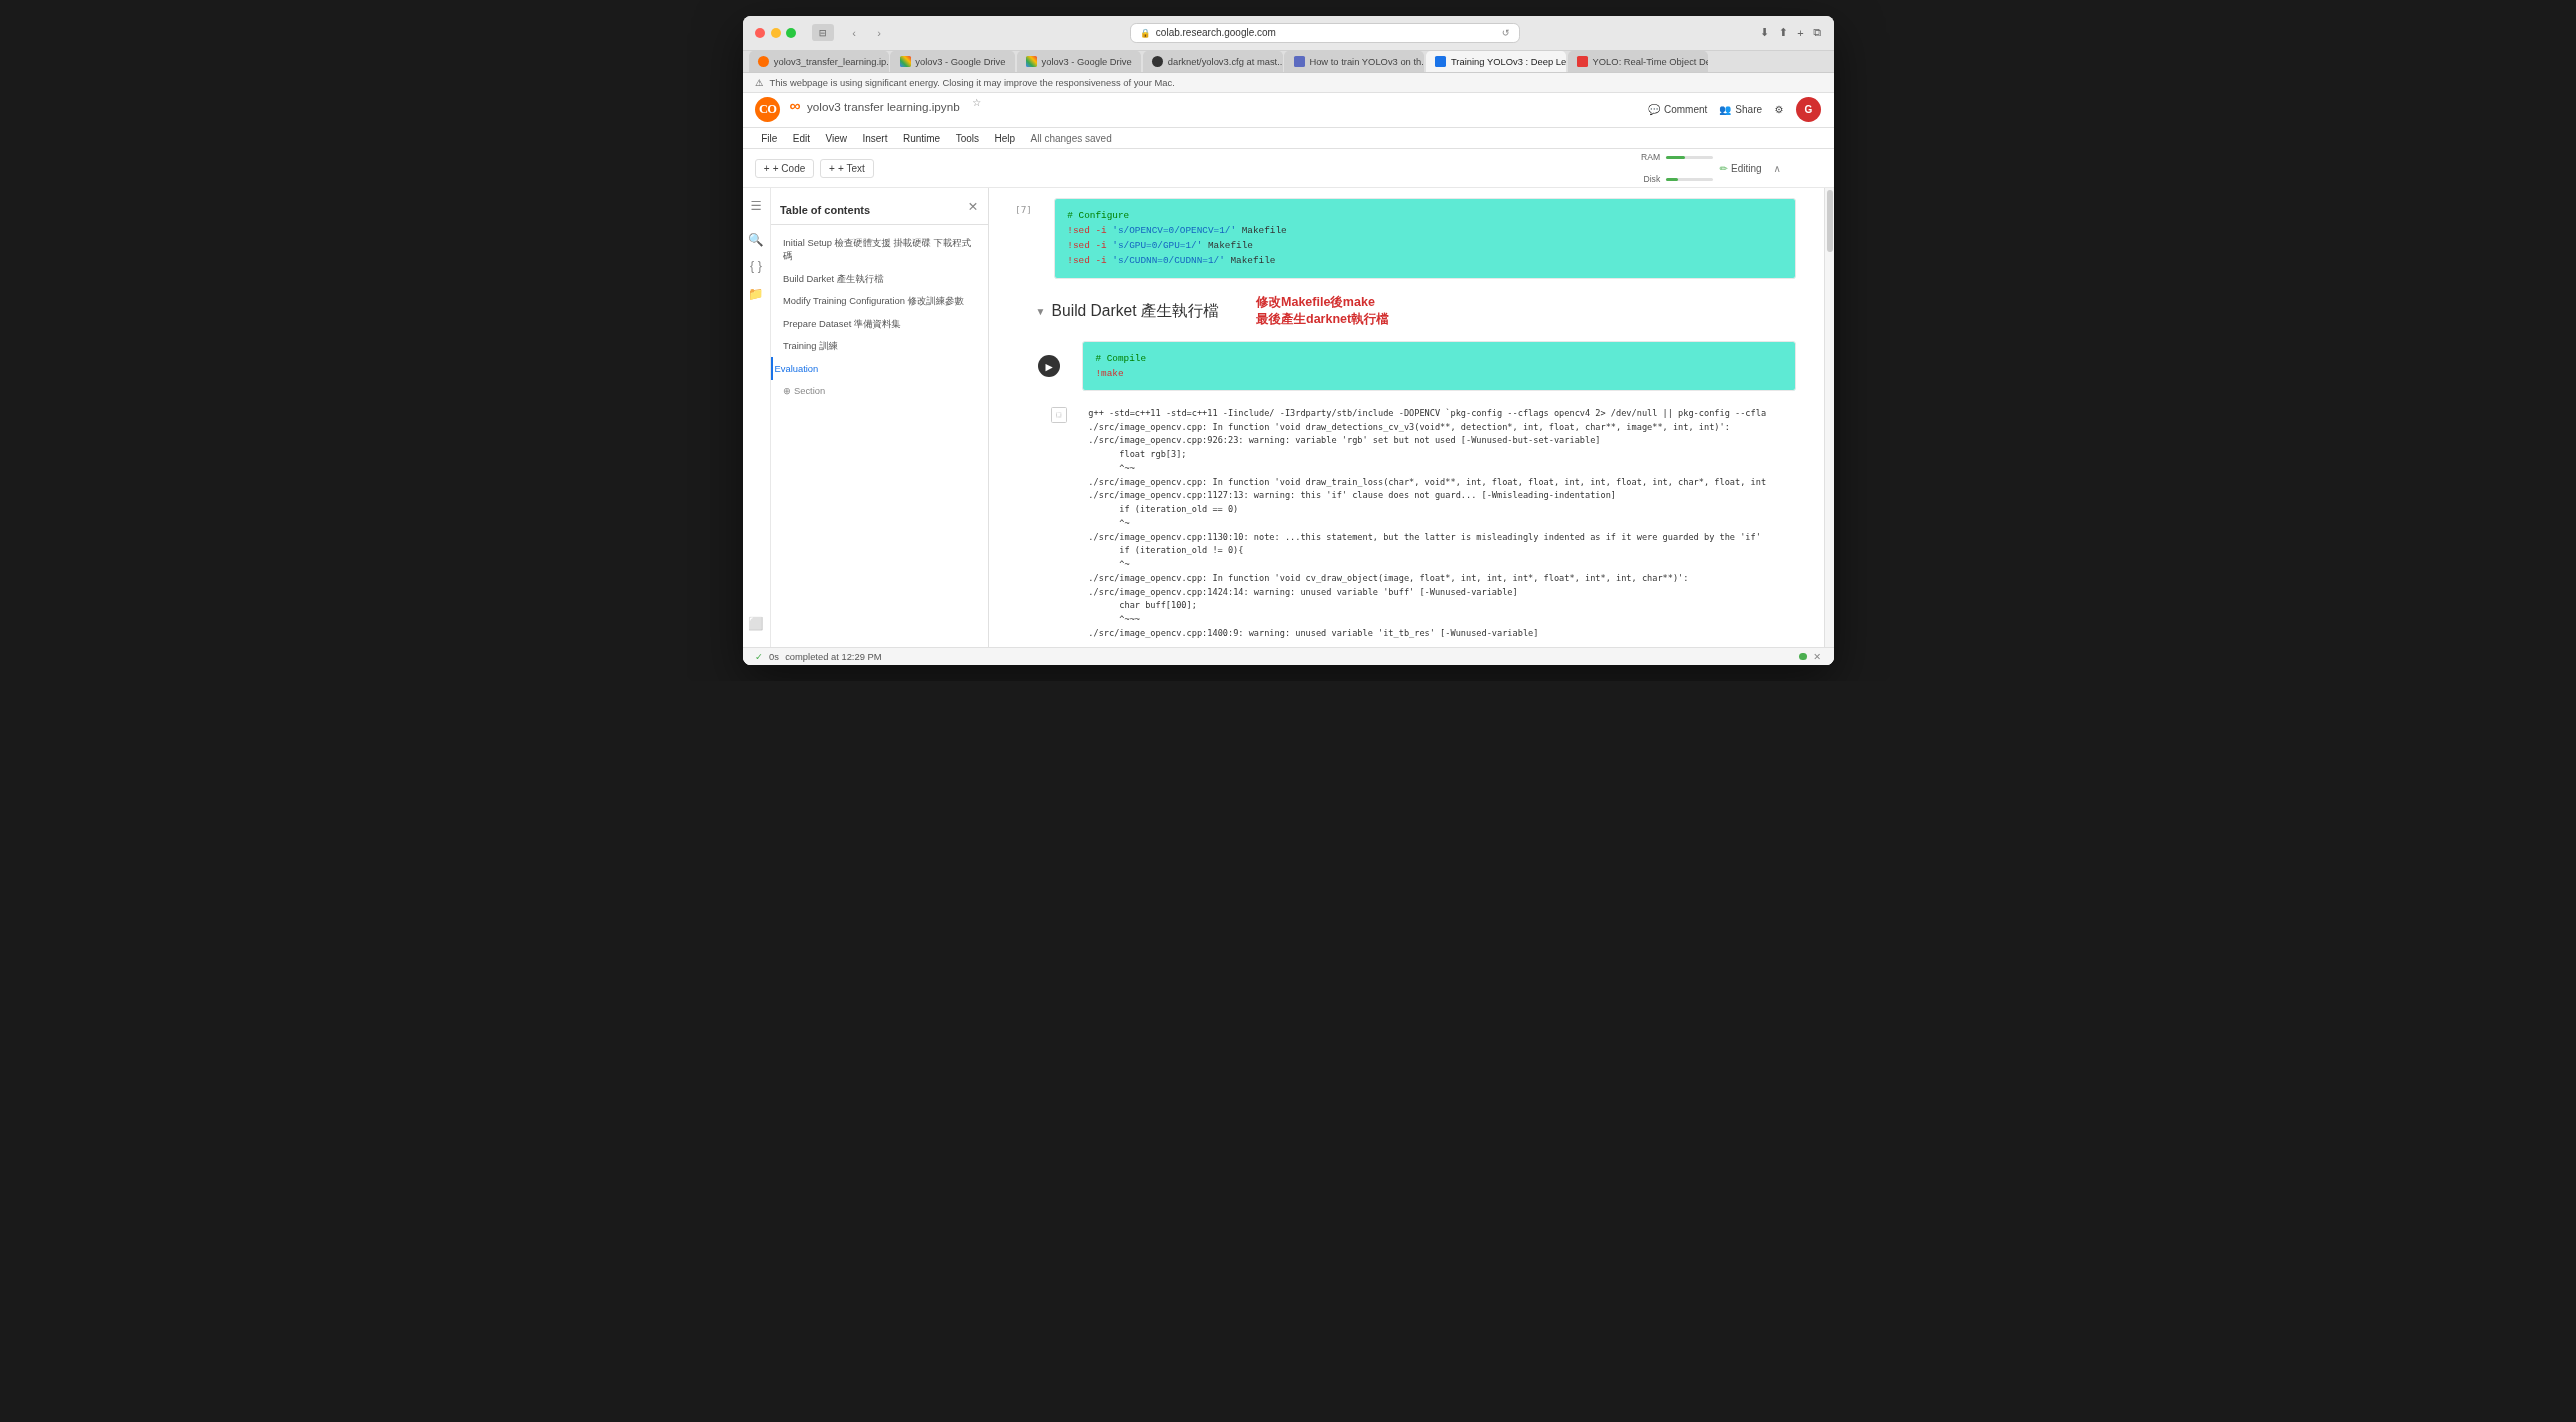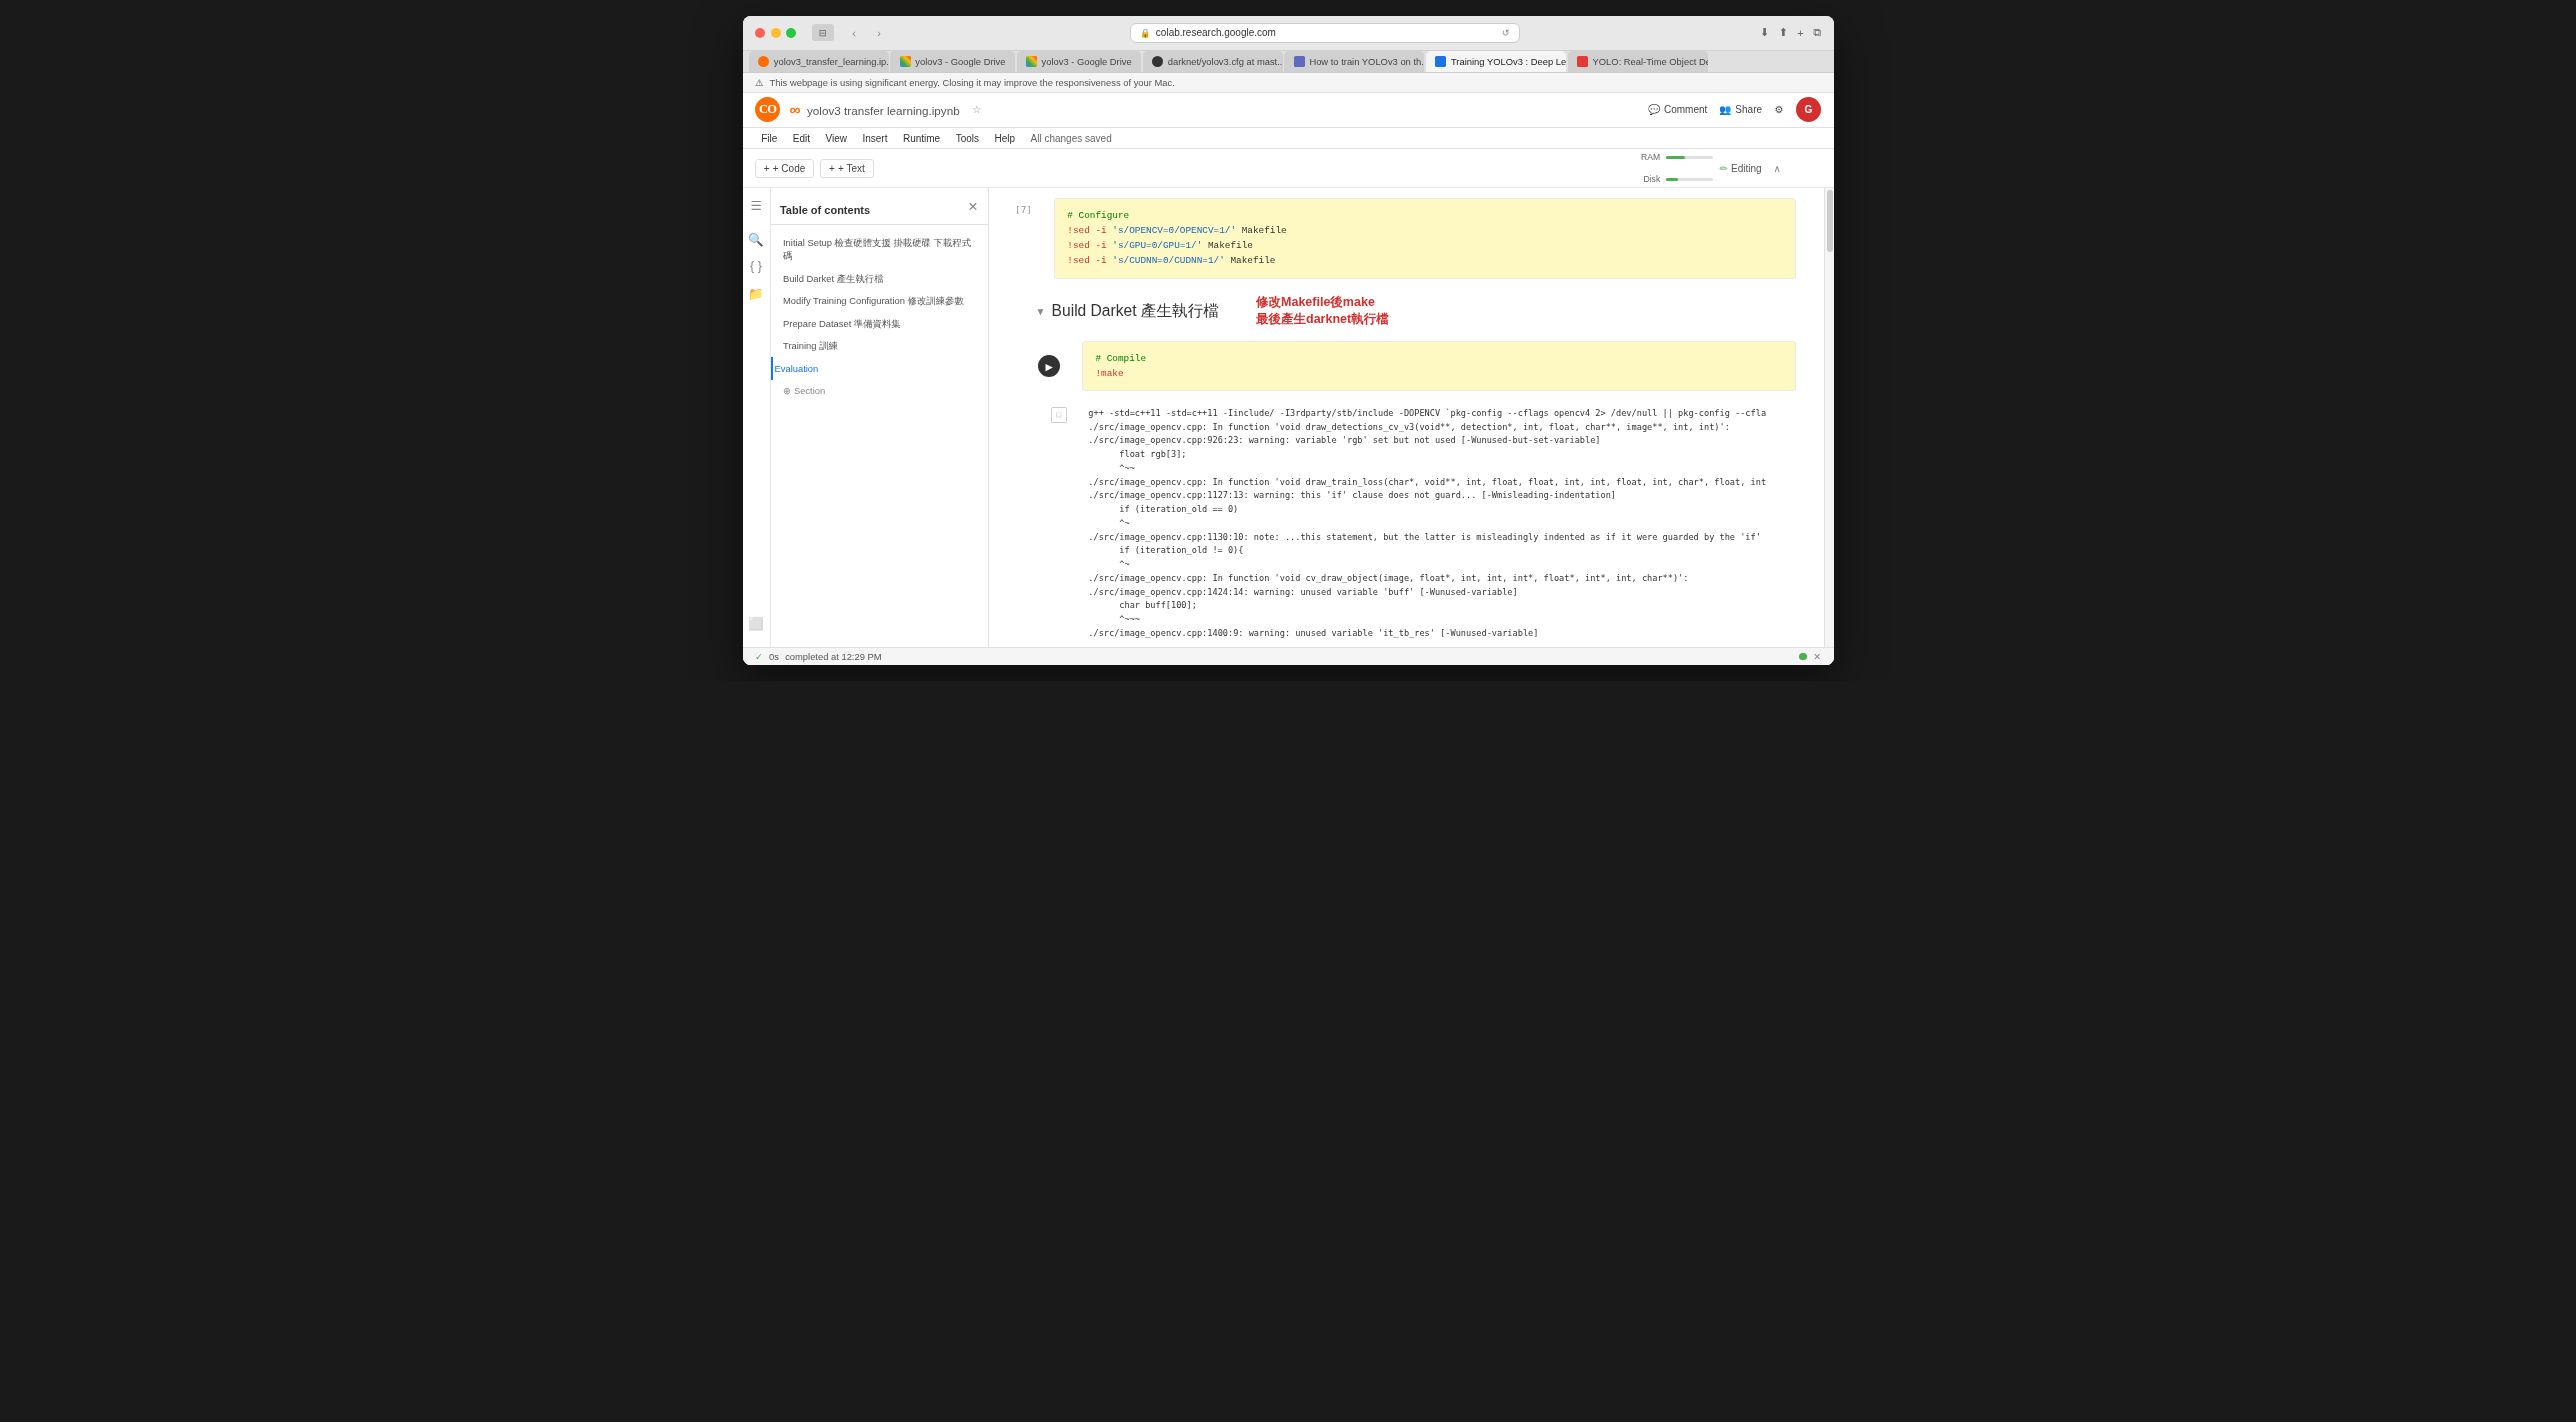--- a/index.html
+++ b/index.html
@@ -91,21 +91,20 @@
       gap: 6.2px;
       border-bottom: 0.8px solid #e0e0e0;
     }
 
     
     .app { background: white; display: flex; flex-direction: column; min-height: 483px; }
 
     
     .colab-topbar {
       display: flex;
-      align-items: center;
       padding: 4.7px 12.5px;
       border-bottom: 0.8px solid #e0e0e0;
       gap: 9.4px;
     }
     .colab-logo { width: 25px; height: 25px; background: #ff6f00; border-radius: 50%; display: flex; align-items: center; justify-content: center; color: white; font-weight: bold; font-size: 11px; flex-shrink: 0; }
     .notebook-title { font-size: 12.5px; color: #333; font-weight: 400; }
     .star-icon { color: #888; margin-left: 3.1px; }
     .topbar-spacer { flex: 1; }
     .topbar-actions { display: flex; align-items: center; gap: 12.5px; }
     .topbar-btn { font-size: 10px; color: #444; display: flex; align-items: center; gap: 3.1px; cursor: pointer; }
@@ -188,21 +187,21 @@
       gap: 12.5px;
       flex-shrink: 0;
     }
 
     
     .notebook { flex: 1; overflow-y: auto; padding: 0; background: white; }
     .section-header { font-size: 14px; font-weight: 500; color: #333; padding: 9.4px 15.6px 3.1px; display: flex; align-items: center; gap: 6.2px; }
     .collapse-arrow { color: #888; cursor: pointer; }
 
     .code-cell {
-      background: #fef9c3;
+      background: #5eead4;
       border-radius: 3.1px;
       padding: 9.4px 12.5px;
       font-family: 'Courier New', Courier, monospace;
       font-size: 9.4px;
       line-height: 1.6;
       margin: 3.1px 15.6px;
       border: 0.8px solid #e8e8e8;
     }
     .output-cell {
       font-family: 'Courier New', Courier, monospace;

